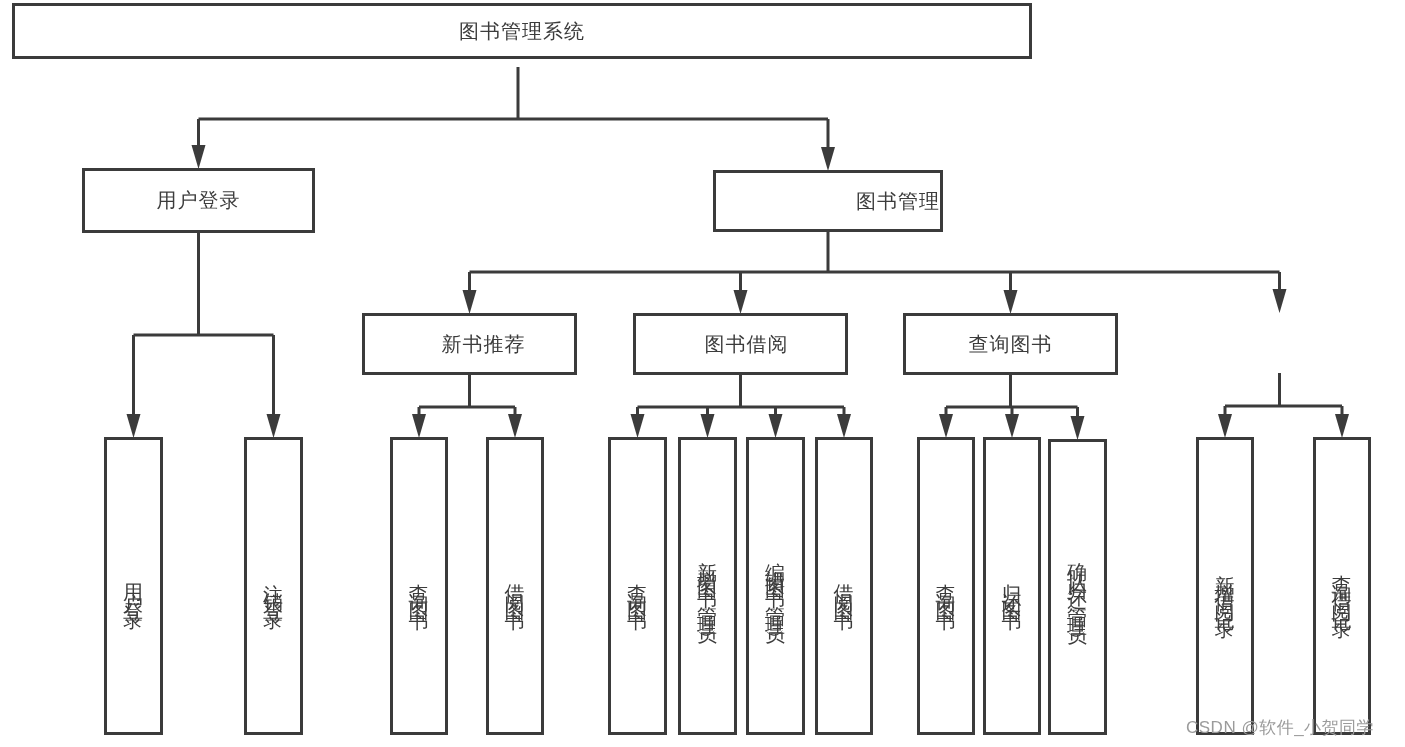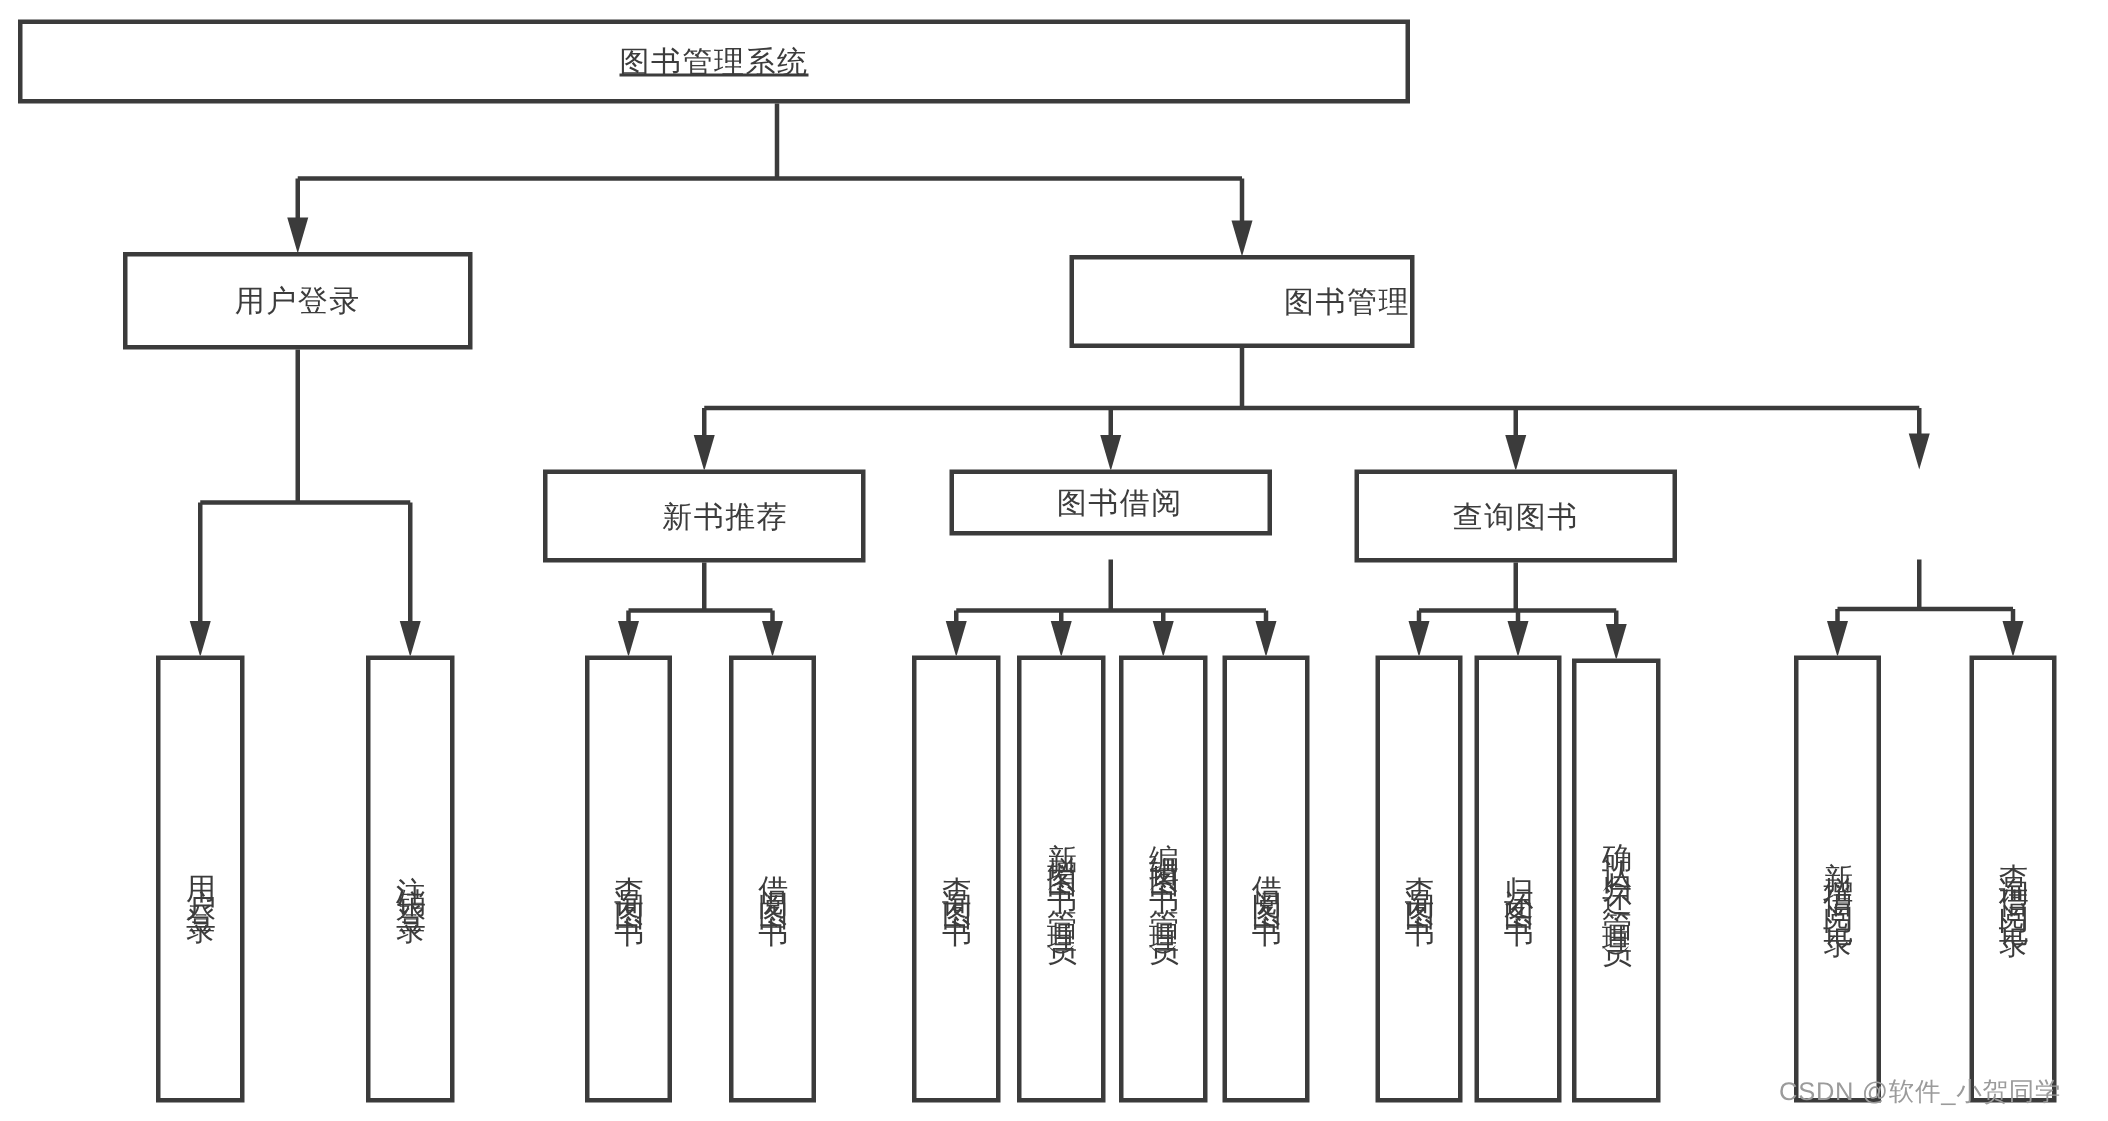--- a/index.html
+++ b/index.html
@@ -116,39 +116,39 @@
       <path d="M 1077.5 407 V 421" fill="none" stroke="#3b3b3b" stroke-width="3"></path>
       <polygon points="1070.5,416 1084.5,416 1077.5,440" fill="#3b3b3b"></polygon>
       <path d="M 1279.5 373 V 406" fill="none" stroke="#3b3b3b" stroke-width="3"></path>
       <path d="M 1225 406 H 1342" fill="none" stroke="#3b3b3b" stroke-width="3"></path>
       <path d="M 1225 406 V 419" fill="none" stroke="#3b3b3b" stroke-width="3"></path>
       <polygon points="1218,414 1232,414 1225,438" fill="#3b3b3b"></polygon>
       <path d="M 1342 406 V 419" fill="none" stroke="#3b3b3b" stroke-width="3"></path>
       <polygon points="1335,414 1349,414 1342,438" fill="#3b3b3b"></polygon>
     </svg>
   <div id="nodes-layer" class="nodes-layer">
-      <div class="node node-h" style="left: 12px; top: 13px; width: 928px; height: 56px; text-decoration: underline;">
+      <div class="node node-h" style="left: 12px; top: 3px; width: 1020px; height: 56px;">
         <span class="label">图书管理系统</span>
       </div>
       <div class="node node-h" style="left: 82px; top: 168px; width: 233px; height: 65px;">
         <span class="label">用户登录</span>
       </div>
       <div class="node node-h" style="left: 713px; top: 170px; width: 230px; height: 62px; justify-content: flex-end;">
         <span class="label">图书管理</span>
       </div>
       <div class="node node-v" style="left: 104px; top: 437px; width: 59px; height: 298px;">
         <span class="label">用户登录</span>
       </div>
       <div class="node node-v" style="left: 244px; top: 437px; width: 59px; height: 298px;">
         <span class="label">注销登录</span>
       </div>
       <div class="node node-h" style="left: 362px; top: 313px; width: 215px; height: 62px; padding-left: 28px;">
         <span class="label">新书推荐</span>
       </div>
-      <div class="node node-h" style="left: 633px; top: 313px; width: 215px; height: 44px; padding-left: 12px;">
+      <div class="node node-h" style="left: 633px; top: 313px; width: 215px; height: 62px; padding-left: 12px;">
         <span class="label">图书借阅</span>
       </div>
       <div class="node node-h" style="left: 903px; top: 313px; width: 215px; height: 62px;">
         <span class="label">查询图书</span>
       </div>
       <div class="node node-v" style="left: 390px; top: 437px; width: 58px; height: 298px;">
         <span class="label">查询图书</span>
       </div>
       <div class="node node-v" style="left: 486px; top: 437px; width: 58px; height: 298px;">
         <span class="label">借阅图书</span>

